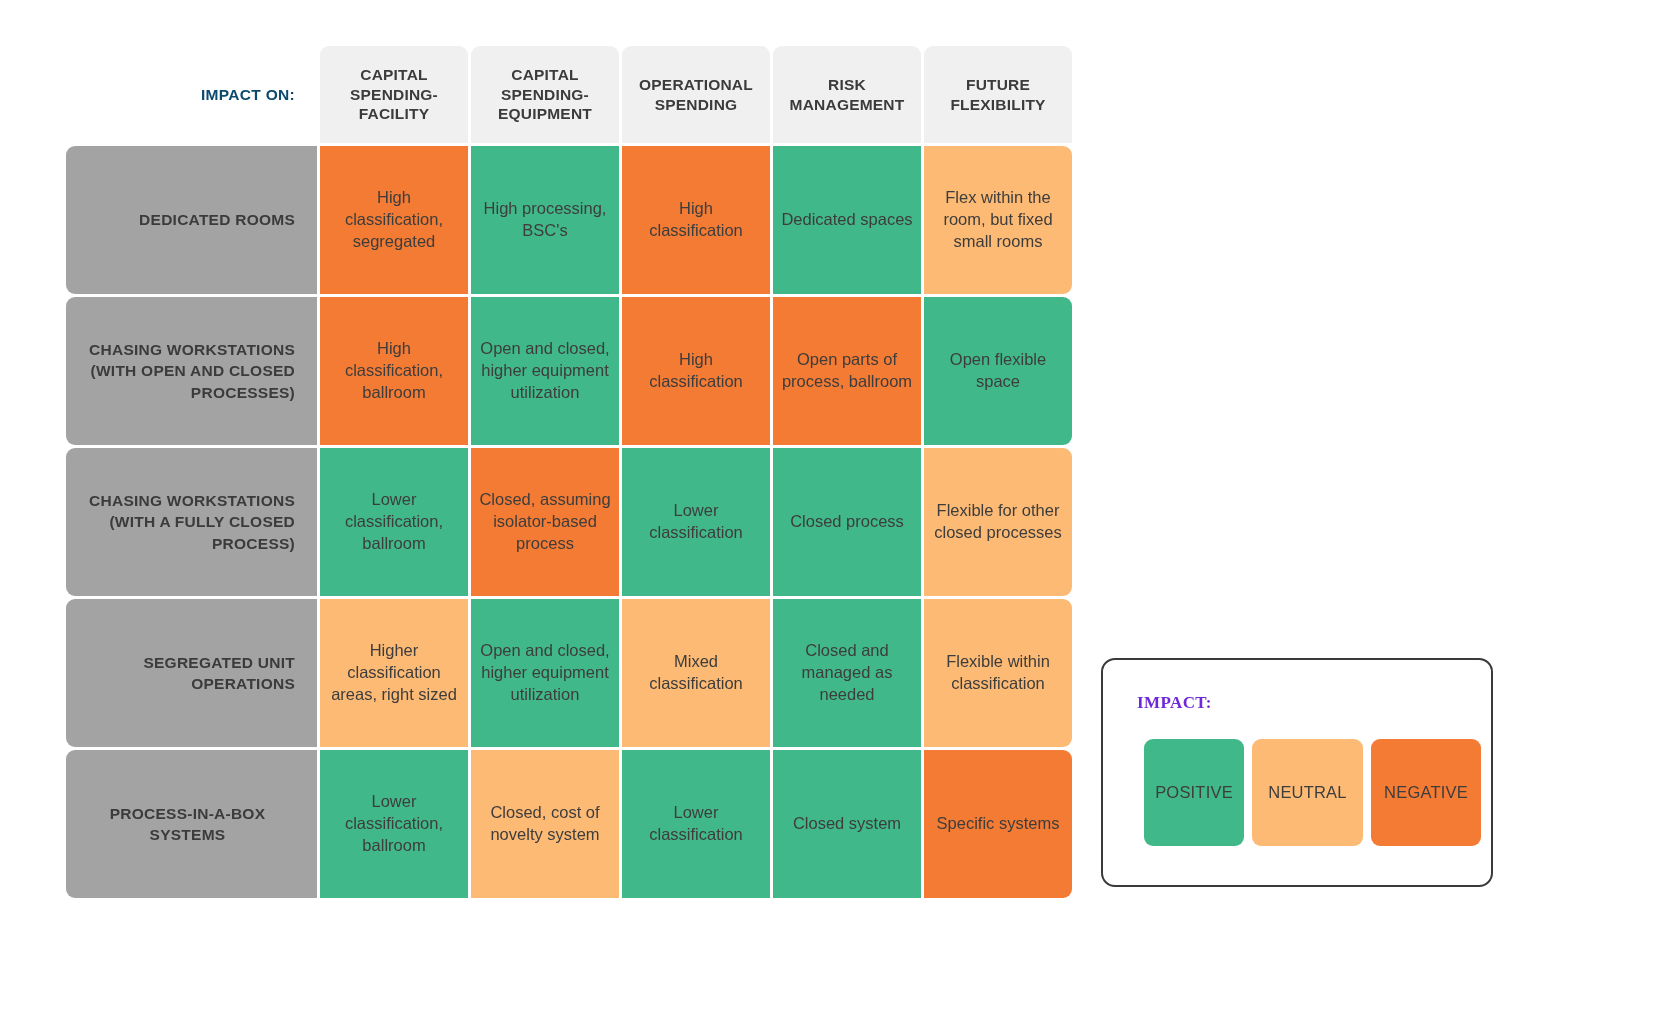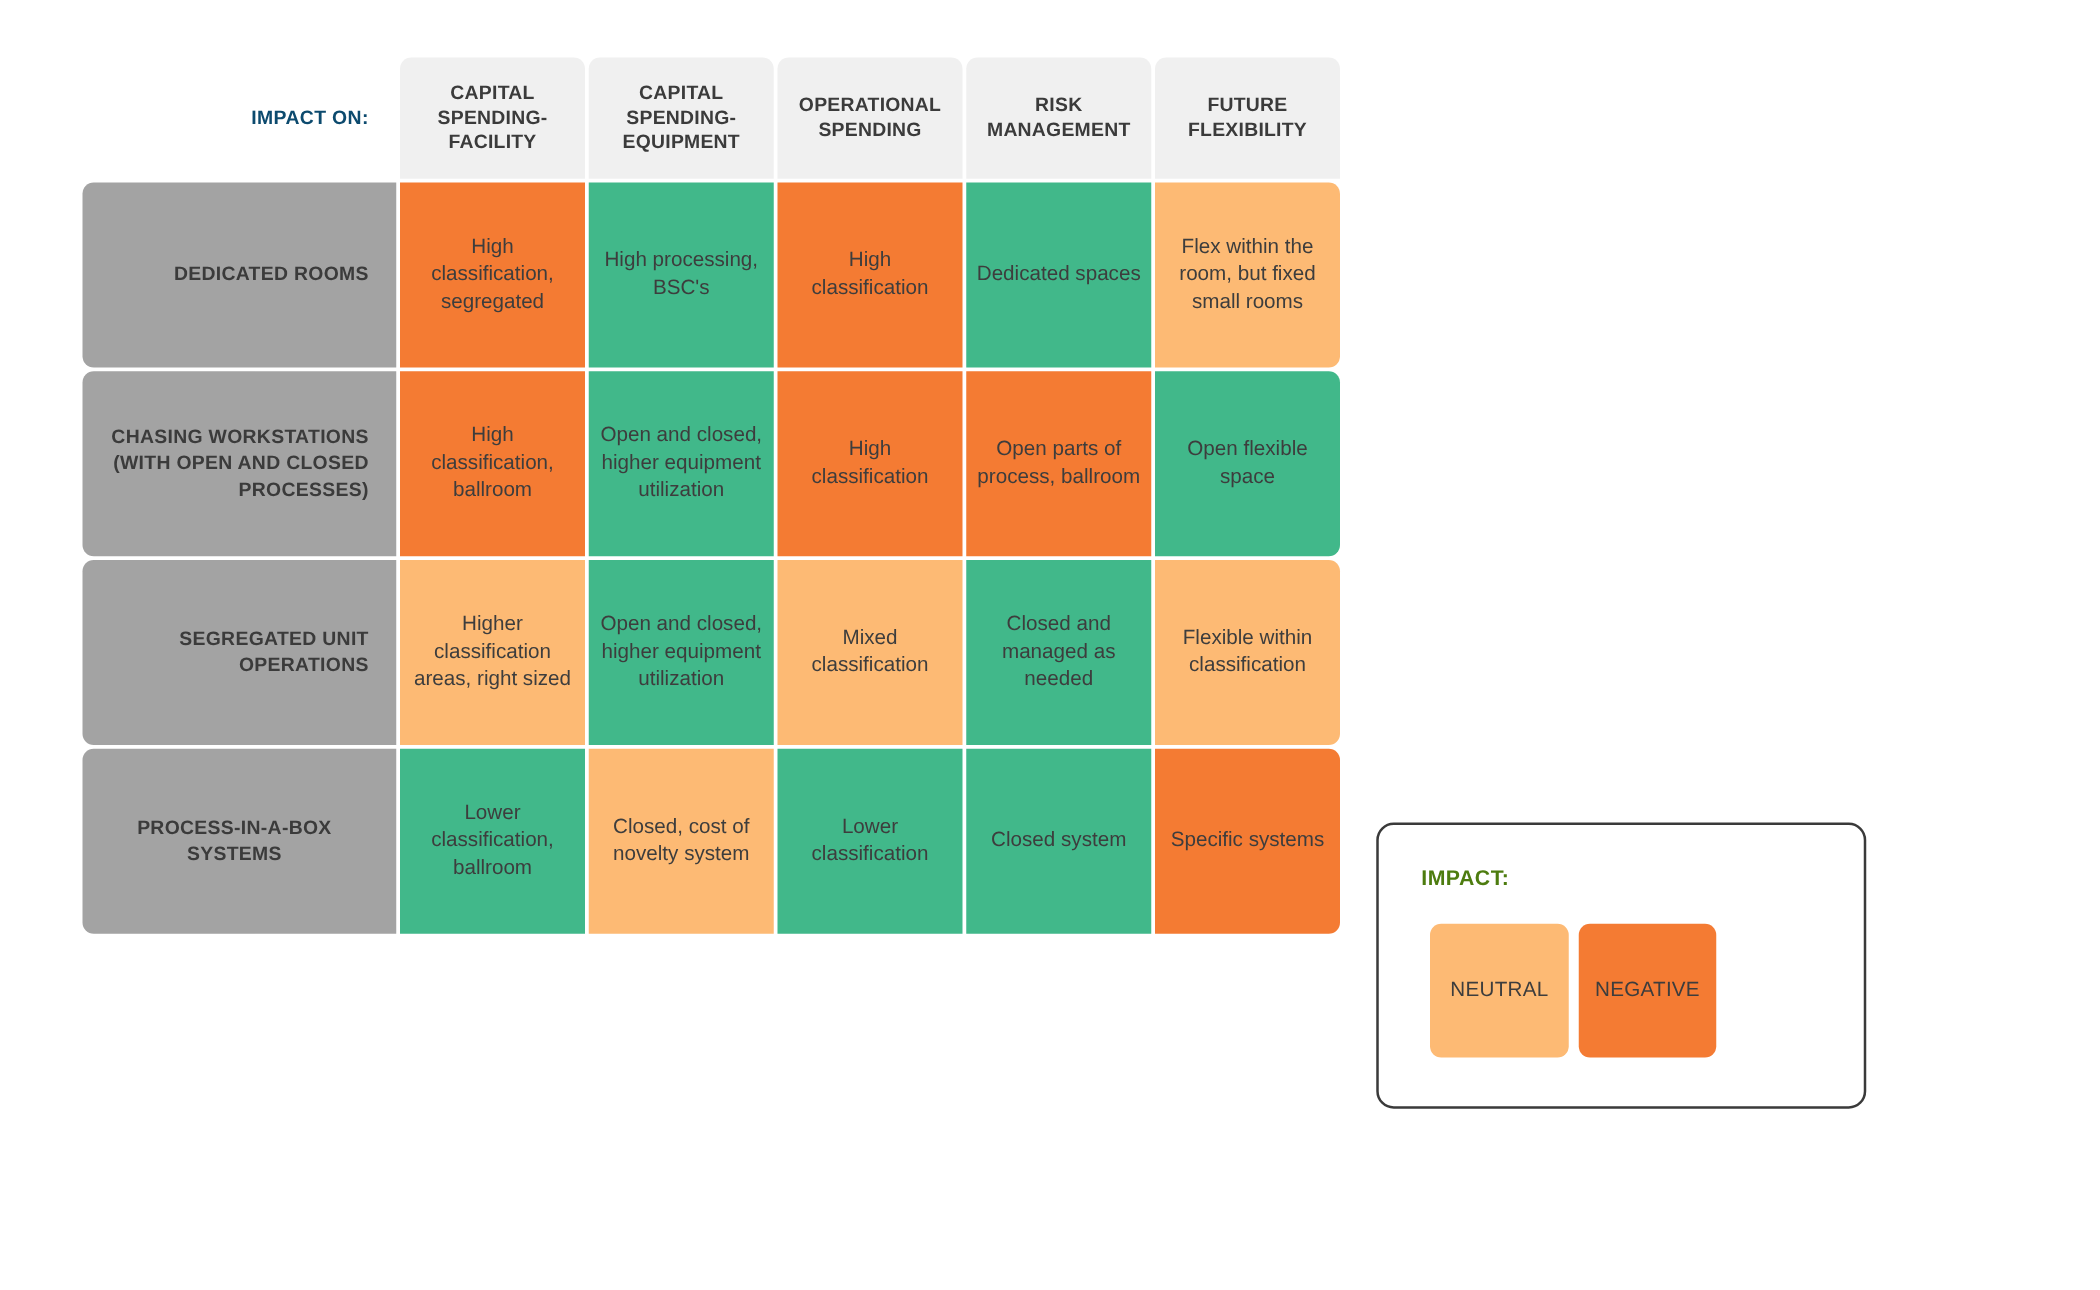--- a/index.html
+++ b/index.html
@@ -109,21 +109,22 @@
     background: #ffffff;
     box-sizing: border-box;
   }
   #legend .legend-title {
     position: absolute;
     left: 34px;
     top: 33px;
     font-size: 17px;
     font-weight: bold;
     letter-spacing: 0.4px;
-    color: #4d7c0f;
+    color: #6d28d9;
+    font-family: Liberation Serif, serif;
   }
   #legend .swatches {
     position: absolute;
     left: 41px;
     top: 79px;
     display: flex;
     gap: 8px;
   }
   #legend .swatch {
     width: 100px;
@@ -172,20 +173,28 @@
         <td class="cell neu last">Flex within the room, but fixed small rooms</td>
       </tr>
       <tr class="r2">
         <td class="rowhead">CHASING WORKSTATIONS (WITH OPEN AND CLOSED PROCESSES)</td>
         <td class="cell neg">High classification, ballroom</td>
         <td class="cell pos">Open and closed, higher equipment utilization</td>
         <td class="cell neg">High classification</td>
         <td class="cell neg">Open parts of process, ballroom</td>
         <td class="cell pos last">Open flexible space</td>
       </tr>
+      <tr class="r3">
+        <td class="rowhead">CHASING WORKSTATIONS (WITH A FULLY CLOSED PROCESS)</td>
+        <td class="cell pos">Lower classification, ballroom</td>
+        <td class="cell neg">Closed, assuming isolator-based process</td>
+        <td class="cell pos">Lower classification</td>
+        <td class="cell pos">Closed process</td>
+        <td class="cell neu last">Flexible for other closed processes</td>
+      </tr>
       <tr class="r4">
         <td class="rowhead">SEGREGATED UNIT OPERATIONS</td>
         <td class="cell neu">Higher classification areas, right sized</td>
         <td class="cell pos">Open and closed, higher equipment utilization</td>
         <td class="cell neu">Mixed classification</td>
         <td class="cell pos">Closed and managed as needed</td>
         <td class="cell neu last">Flexible within classification</td>
       </tr>
       <tr class="r5">
         <td class="rowhead">PROCESS-IN-A-BOX SYSTEMS</td>
@@ -195,16 +204,17 @@
         <td class="cell pos">Closed system</td>
         <td class="cell neg last">Specific systems</td>
       </tr>
     </tbody>
   </table>
 </div>
 
 <div id="legend">
   <div class="legend-title">IMPACT:</div>
   <div class="swatches">
+    <div class="swatch pos s-pos">POSITIVE</div>
     <div class="swatch neu s-neu">NEUTRAL</div>
     <div class="swatch neg s-neg">NEGATIVE</div>
   </div>
 </div>
 
 </body></html>

